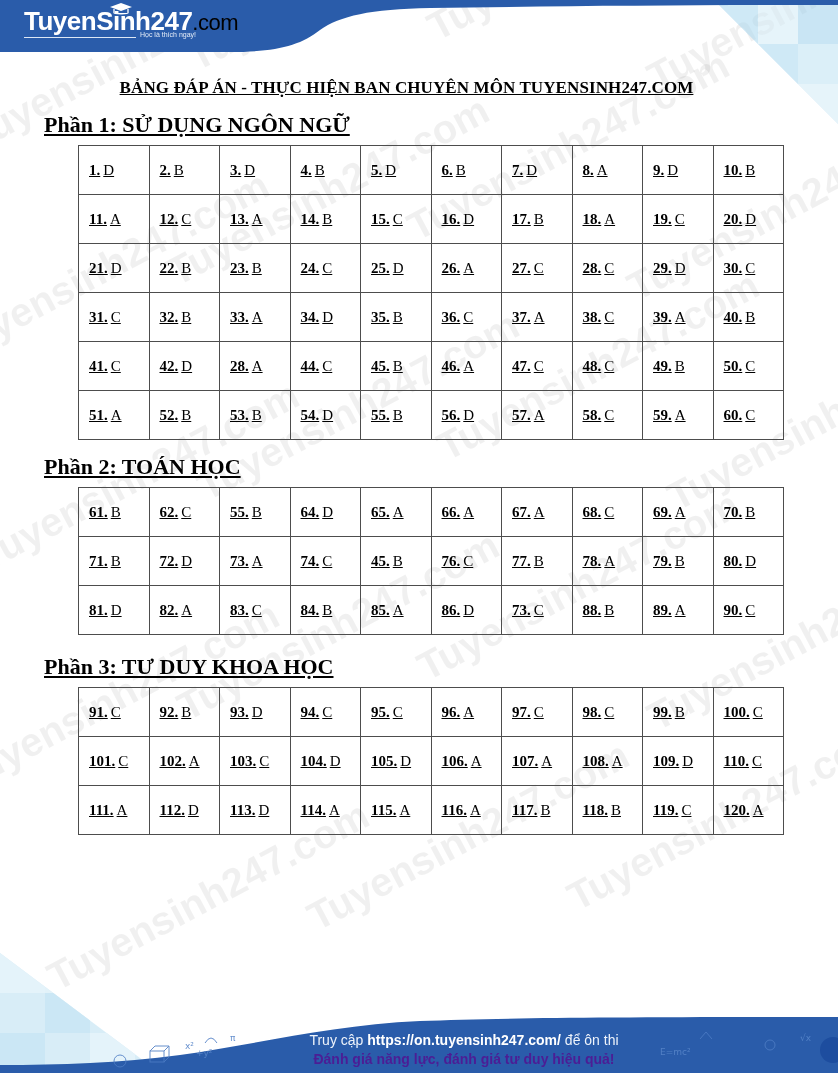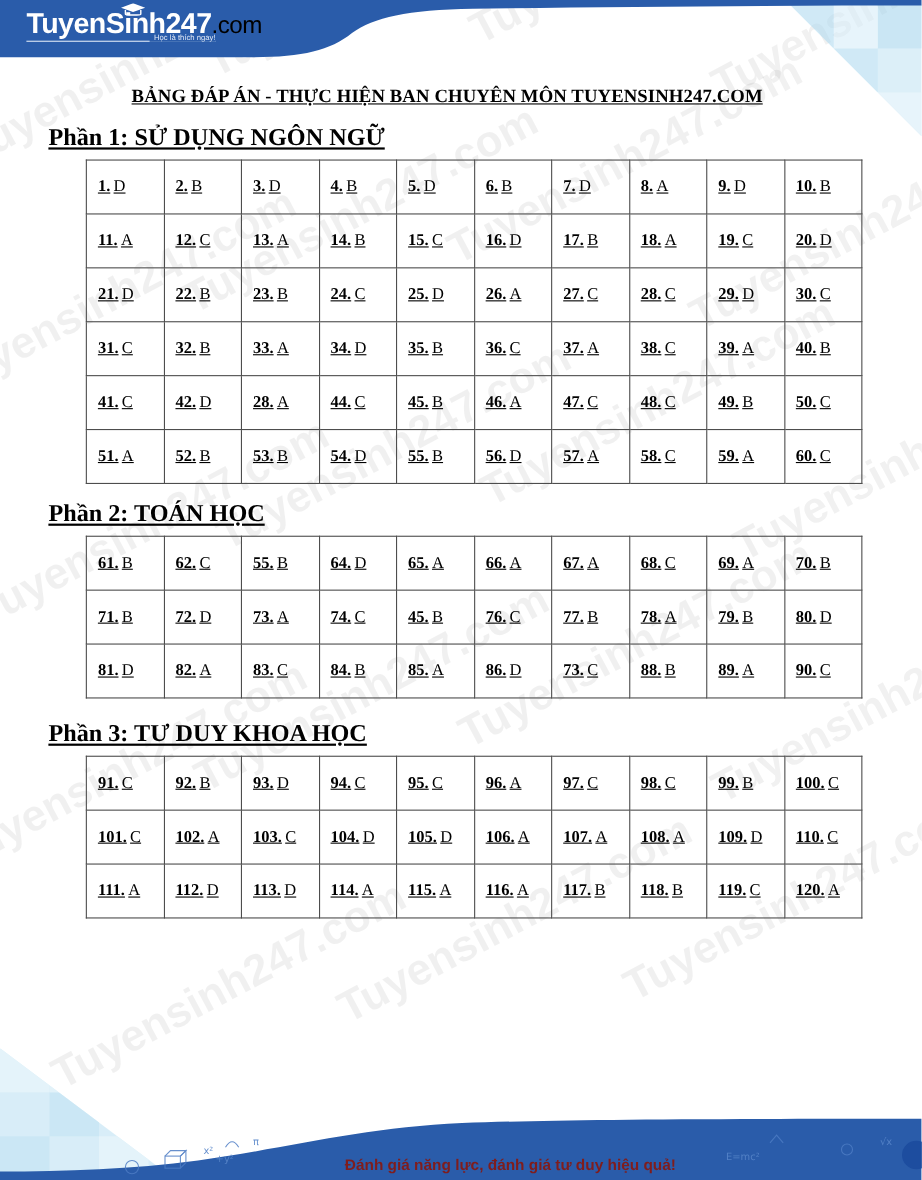--- a/index.html
+++ b/index.html
@@ -178,21 +178,21 @@
     font-family: "Liberation Sans", "DejaVu Sans", sans-serif;
   }
   .footer-line1 {
     color: #eef3fb;
     font-size: 14px;
     line-height: 19px;
     white-space: nowrap;
   }
   .footer-line1 b { color: #ffffff; font-weight: bold; }
   .footer-line2 {
-    color: #7f1d1d;
+    color: #4c1d95;
     font-size: 14px;
     font-weight: bold;
     line-height: 19px;
     white-space: nowrap;
   }
   .fcircle {
     position: absolute;
     right: -8px;
     bottom: 10px;
     width: 26px; height: 26px;
@@ -462,14 +462,17 @@
       <text x="196" y="45">+y²</text>
       <text x="230" y="30">π</text>
       <text x="660" y="44">E=mc²</text>
       <text x="800" y="30">√x</text>
     </g>
   </svg>
 </div>
 <div class="fcircle"></div>
 
 <div class="footer-text">
+  <div class="footer-line1">
+    <span>Truy cập </span><b>https://on.tuyensinh247.com/</b><span> để ôn thi</span>
+  </div>
   <div class="footer-line2">Đánh giá năng lực, đánh giá tư duy hiệu quả!</div>
 </div>
 
 </body></html>

